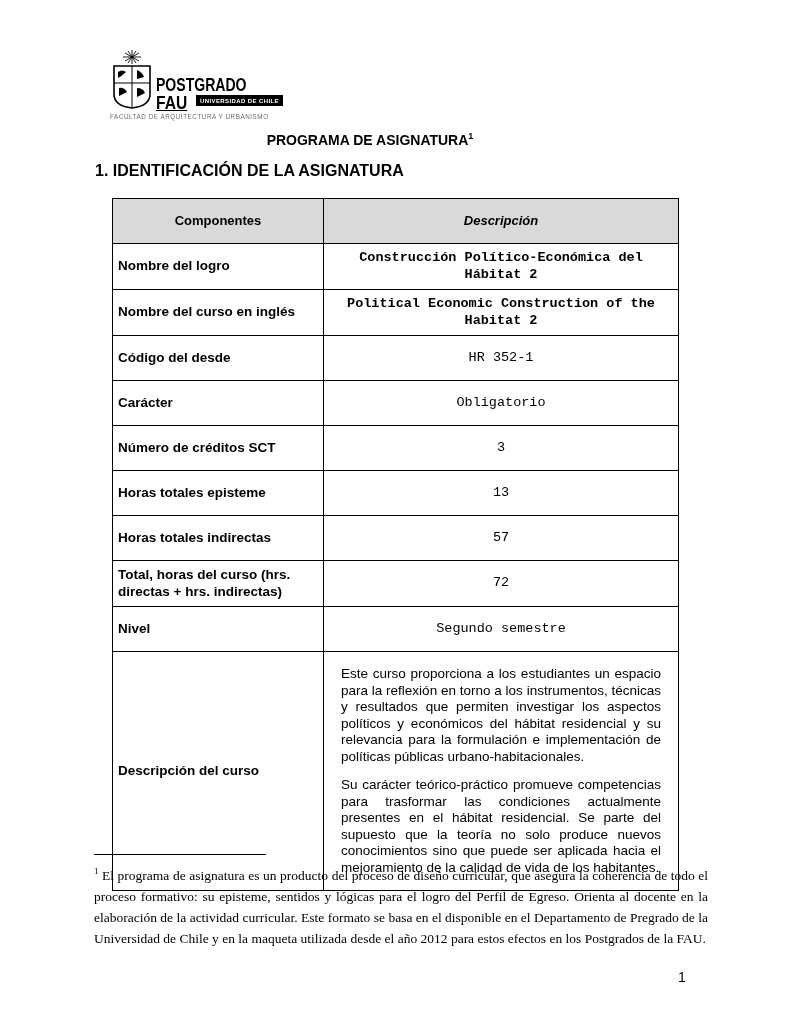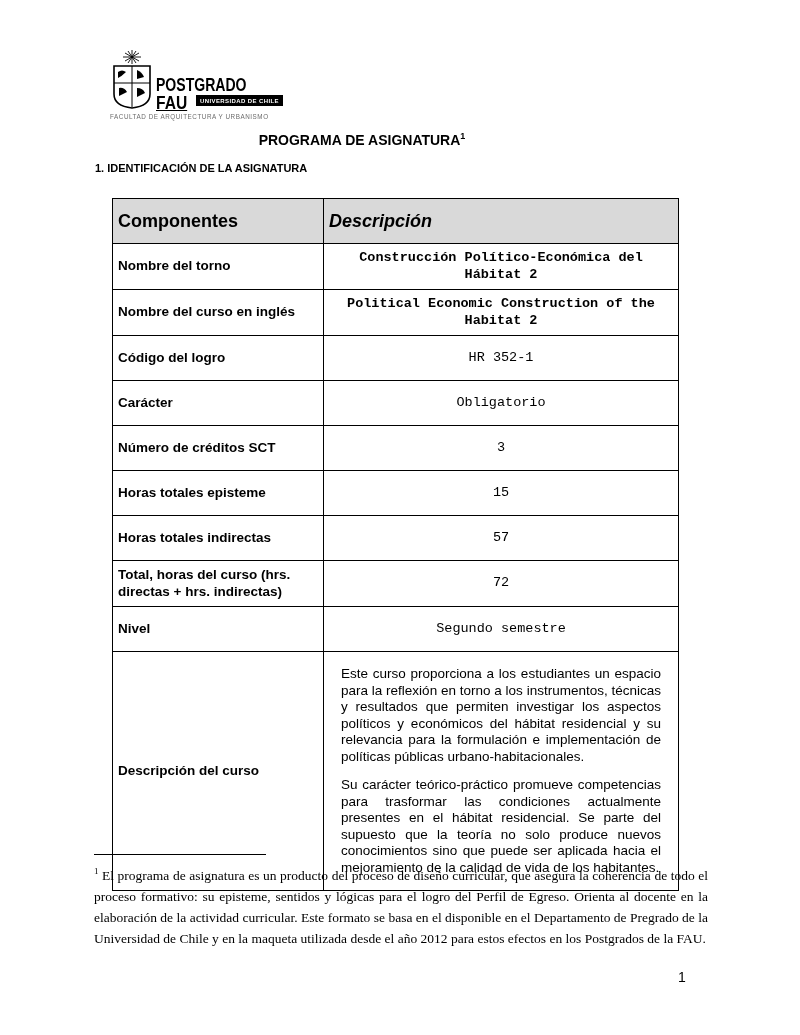--- a/index.html
+++ b/index.html
@@ -33,47 +33,47 @@
     font-size:6px;font-weight:bold;letter-spacing:0.4px;
     padding:3px 4px 2px 4px;margin-left:2px;white-space:nowrap;
   }
   .logo-caption{
     margin-top:3px;
     font-size:6.3px;letter-spacing:0.55px;color:#6b6b6b;white-space:nowrap;
   }
 
   
   .doc-title{
-    position:absolute;left:24px;top:131px;width:676px;
+    position:absolute;left:32px;top:131px;width:676px;
     text-align:center;font-size:14px;font-weight:bold;
   }
   .doc-title sup{font-size:9px;}
   .section-heading{
     position:absolute;left:95px;top:162px;
-    font-size:11px;font-weight:bold;
+    font-size:16px;font-weight:bold;
   }
 
   
   table.id-table{
     position:absolute;left:112px;top:198px;
     width:566px;border-collapse:collapse;table-layout:fixed;
     font-size:13.5px;line-height:16.5px;
   }
   .id-table col.c1{width:211px;}
   .id-table col.c2{width:355px;}
   .id-table th,.id-table td{
     border:1.5px solid #000;
     padding:6px 5px;
     height:32px;
     vertical-align:middle;
     overflow:hidden;
   }
   .id-table th{
     background:#d9d9d9;
-    font-size:18px;font-weight:bold;text-align:left;
+    font-size:13px;font-weight:bold;text-align:center;
   }
   .id-table th.italic{font-style:italic;}
   .id-table td.label{font-weight:bold;text-align:left;}
   .id-table td.value{text-align:center;font-weight:normal;font-family:Liberation Mono, monospace;}
   .id-table td.value.bold{font-weight:bold;}
   .id-table td.longtext{padding:2px 5px;vertical-align:top;}
   .id-table td.longtext p{margin:12px;text-align:justify;}
   .id-table td.keywords{padding:2px 5px;text-align:left;vertical-align:middle;}
 
   
@@ -143,42 +143,42 @@
     <colgroup>
         <col class="c1">
         <col class="c2">
       </colgroup>
     <tbody>
         <tr>
       <th>Componentes</th>
       <th class="italic">Descripción</th>
     </tr>
     <tr>
-      <td class="label">Nombre del torno</td>
+      <td class="label">Nombre del logro</td>
       <td class="value bold">Construcción Político-Económica del Hábitat 2</td>
     </tr>
     <tr>
       <td class="label">Nombre del curso en inglés</td>
       <td class="value bold">Political Economic Construction of the Habitat 2</td>
     </tr>
     <tr>
-      <td class="label">Código del logro</td>
+      <td class="label">Código del desde</td>
       <td class="value">HR 352-1</td>
     </tr>
     <tr>
       <td class="label">Carácter</td>
       <td class="value">Obligatorio</td>
     </tr>
     <tr>
       <td class="label">Número de créditos SCT</td>
       <td class="value">3</td>
     </tr>
     <tr>
       <td class="label">Horas totales episteme</td>
-      <td class="value">15</td>
+      <td class="value">13</td>
     </tr>
     <tr>
       <td class="label">Horas totales indirectas</td>
       <td class="value">57</td>
     </tr>
     <tr>
       <td class="label">Total, horas del curso (hrs. directas + hrs. indirectas)</td>
       <td class="value">72</td>
     </tr>
     <tr>

